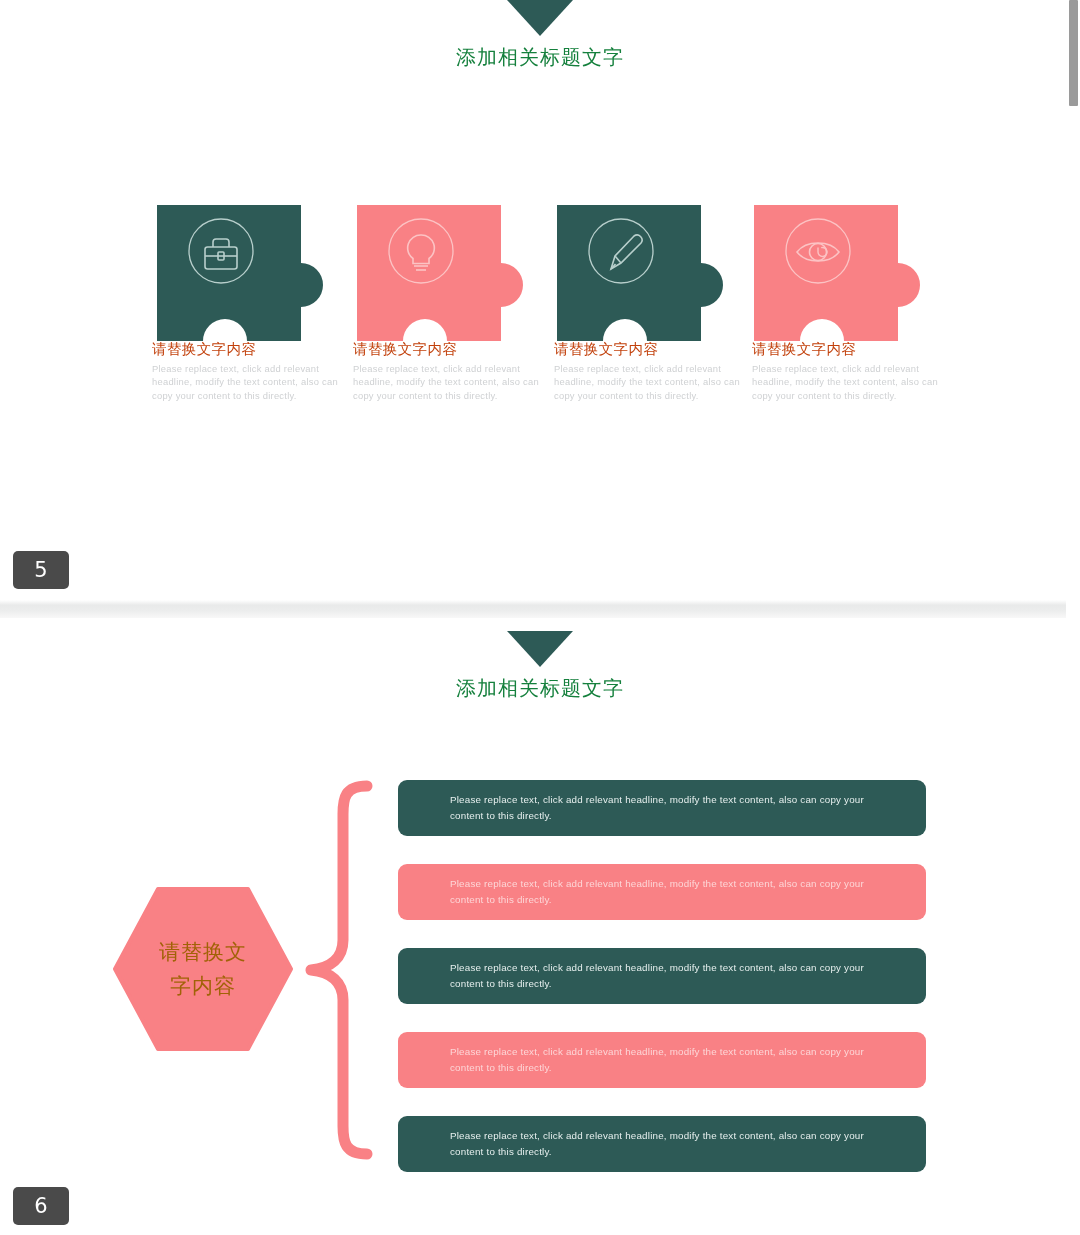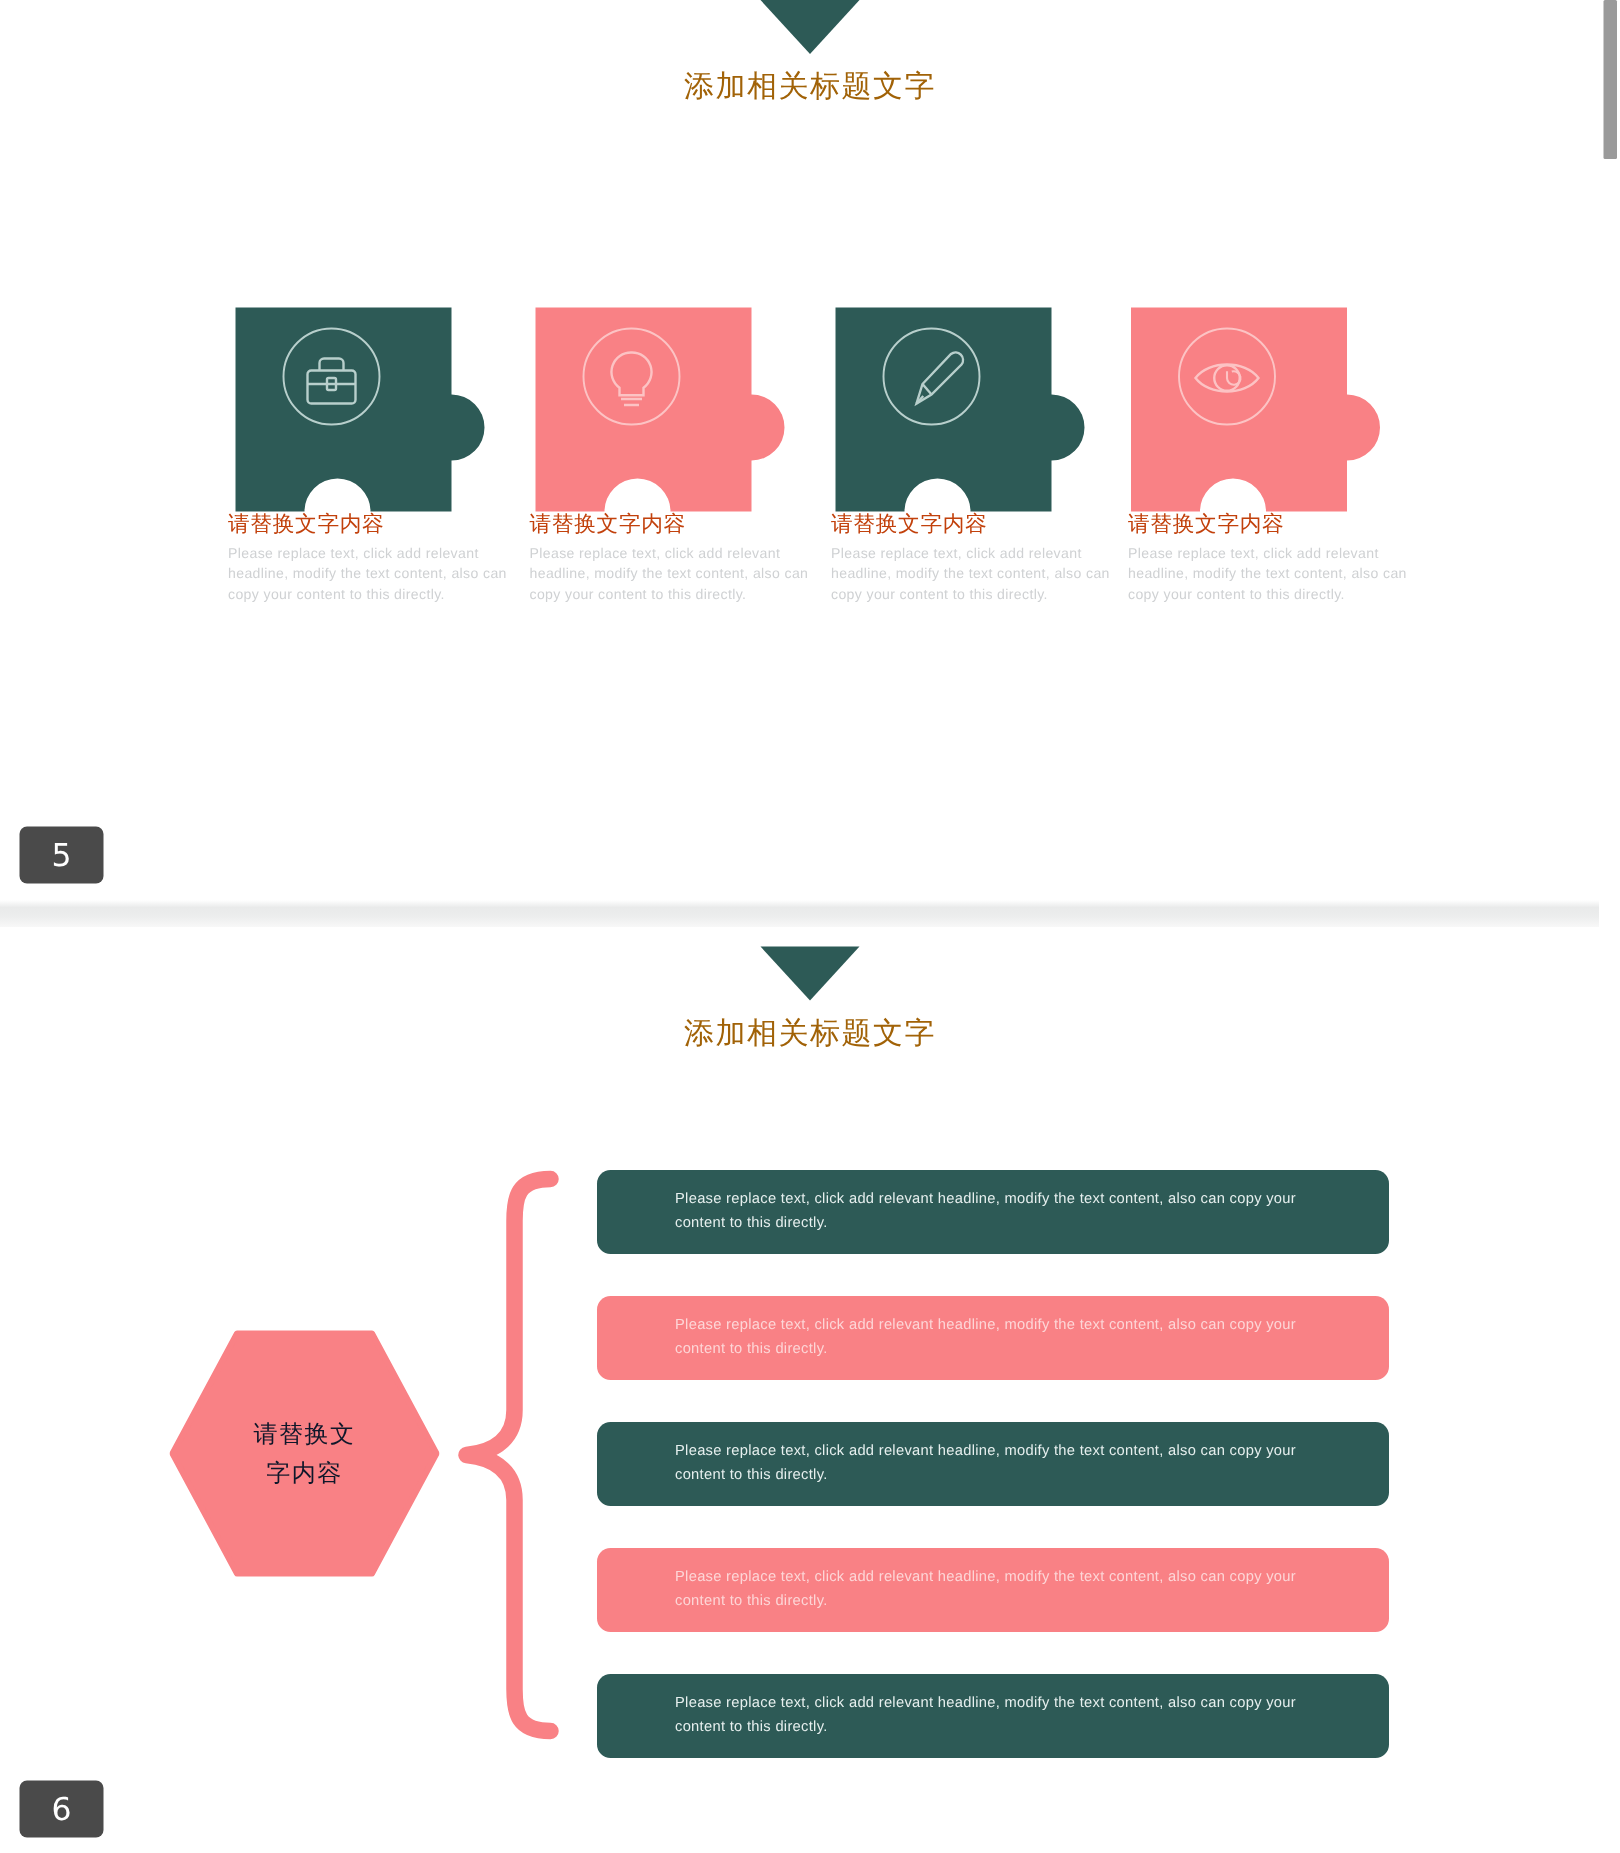--- a/index.html
+++ b/index.html
@@ -49,21 +49,21 @@
   .heading-triangle {
     width: 0; height: 0;
     margin: 0 auto;
     border-left: 33px solid transparent;
     border-right: 33px solid transparent;
     border-top: 36px solid #2d5a56;
   }
   .heading-text {
     margin-top: 8px;
     font-size: 20px;
-    color: #a16207;
+    color: #15803d;
     letter-spacing: 1px;
     font-family: "DejaVu Sans", "Liberation Sans", sans-serif;
   }
 
   
   .puzzle-row {
     position: absolute;
     left: 155px;
     top: 223px;
     width: 790px;
@@ -113,22 +113,22 @@
     height: 170px;
   }
   .hexagon-label {
     position: absolute;
     left: 0; top: 0;
     width: 180px; height: 170px;
     display: flex;
     flex-direction: column;
     align-items: center;
     justify-content: center;
-    color: #0f172a;
-    font-size: 16px;
+    color: #a16207;
+    font-size: 21px;
     line-height: 1.62;
     letter-spacing: 1px;
     font-family: "DejaVu Sans", "Liberation Sans", sans-serif;
     pointer-events: none;
   }
 
   .brace {
     position: absolute;
     left: 305px;
     top: 780px;

